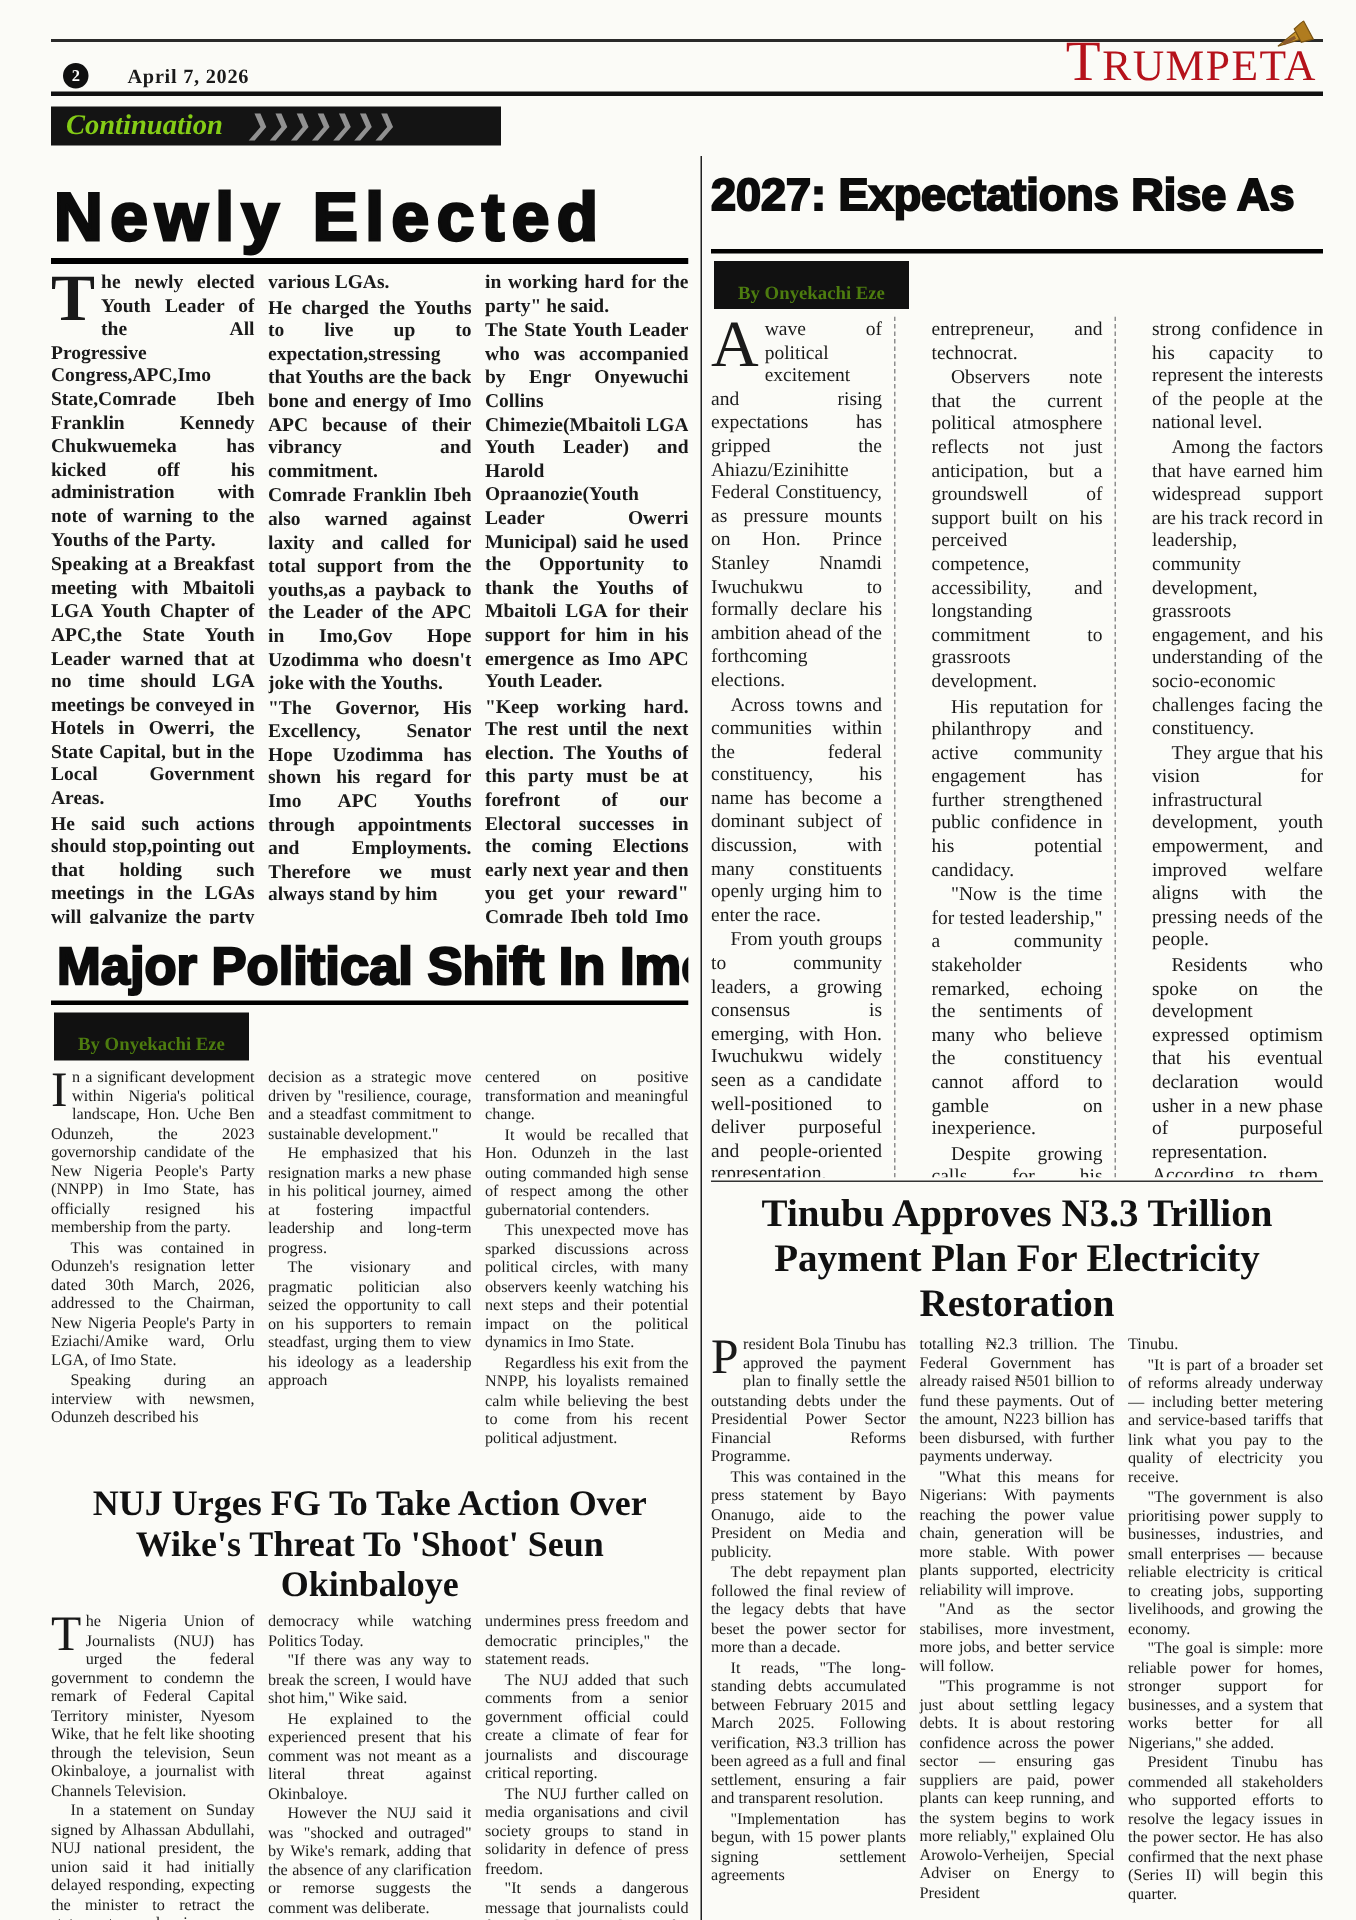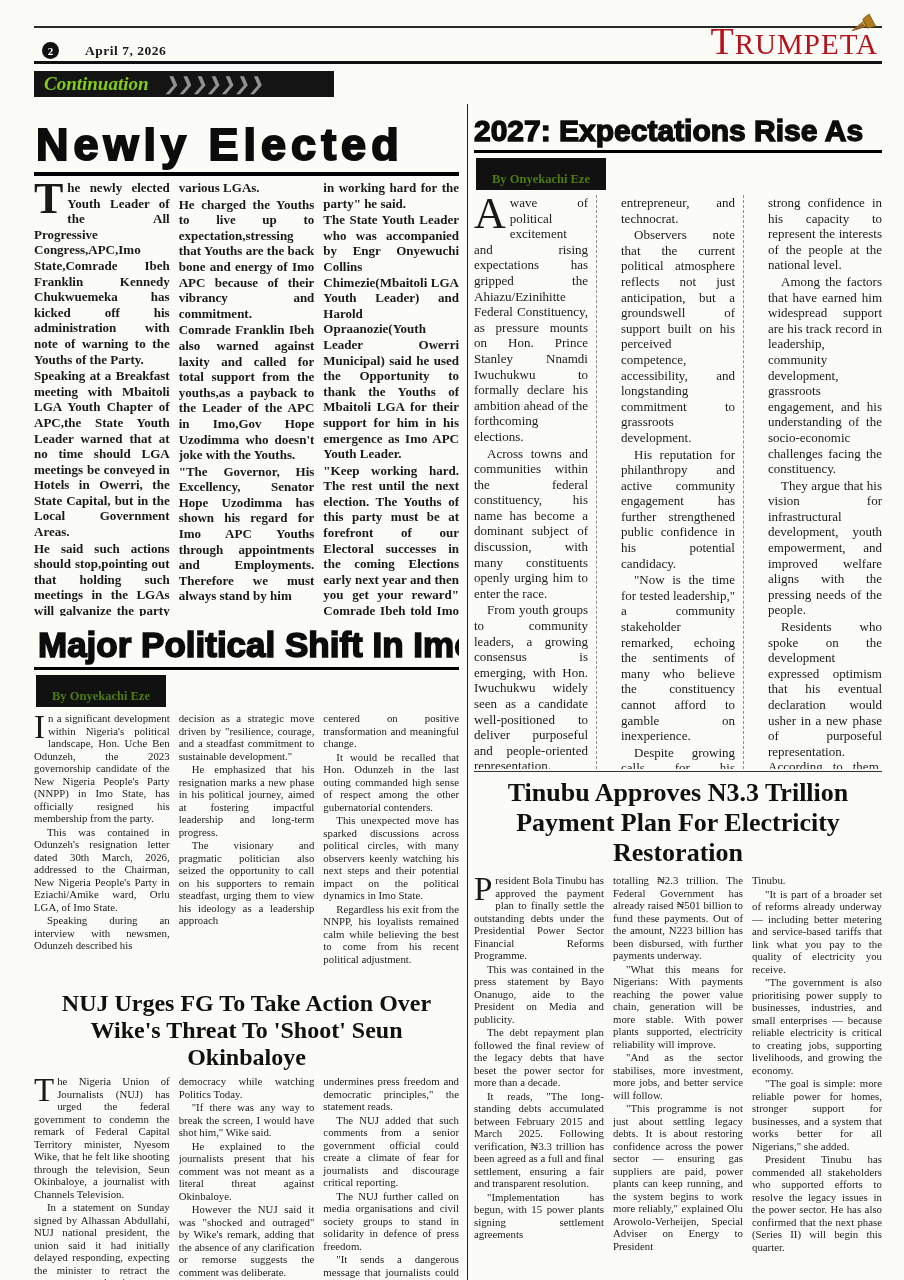--- a/index.html
+++ b/index.html
@@ -41,21 +41,21 @@
   .left-half{width:425px;}
   .vdivider{width:1px;background:#222;margin:4px 6px 0 8px;}
   .right-half{flex:1;}
 
   
   .hl-sans{font-family:"Liberation Sans","DejaVu Sans",sans-serif;font-weight:800;color:#0c0c0c;
     white-space:nowrap;overflow:hidden;}
   .hl-ne{font-size:45px;line-height:46px;letter-spacing:5px;-webkit-text-stroke:2px #0c0c0c;
     border-bottom:4px solid #000;padding:0 0 4px 2px;margin-bottom:4px;margin-top:22px;}
   .hl-2027{font-size:30px;line-height:33px;-webkit-text-stroke:1.4px #0c0c0c;
-    border-bottom:3px solid #000;padding-bottom:3px;margin:14px 0 5px;}
+    border-bottom:3px solid #000;padding-bottom:19px;margin:14px 0 5px;}
   .hl-major{font-size:35px;line-height:38px;-webkit-text-stroke:1.6px #0c0c0c;
     border-bottom:3px solid #000;padding:2px 0 3px 4px;margin:8px 0 5px;text-align:center;}
   .hl-serif{font-family:"Liberation Serif","DejaVu Serif",serif;font-weight:bold;text-align:center;color:#111;}
   .hl-nuj{font-size:24px;line-height:27px;margin:6px 0 4px;}
   .hl-tinubu{font-size:26px;line-height:30px;margin:6px 0 6px;}
 
   .byline{display:inline-block;background:#111;color:#4d7c0f;font:bold 12.5px "Liberation Serif",serif;
     padding:14px 14px 3px;margin:0 0 5px 2px;min-width:130px;text-align:center;}
 
   
@@ -163,21 +163,21 @@
       <section class="article small">
         <div class="cols fs11 indent h-nuj">
           <div class="col lead">
               <p>The Nigeria Union of Journalists (NUJ) has urged the federal government to condemn the remark of Federal Capital Territory minister, Nyesom Wike, that he felt like shooting through the television, Seun Okinbaloye, a journalist with Channels Television.</p>
               <p>In a statement on Sunday signed by Alhassan Abdullahi, NUJ national president, the union said it had initially delayed responding, expecting the minister to retract the statement and issue an apology.</p>
               <p>On Friday, during a routine media chat, Wike said he was unhappy with Okinbaloye's remarks on the state of Nigeria's</p>
             </div>
           <div class="col">
               <p>democracy while watching Politics Today.</p>
               <p>"If there was any way to break the screen, I would have shot him," Wike said.</p>
-              <p>He explained to the journalists present that his comment was not meant as a literal threat against Okinbaloye.</p>
+              <p>He explained to the experienced present that his comment was not meant as a literal threat against Okinbaloye.</p>
               <p>However the NUJ said it was "shocked and outraged" by Wike's remark, adding that the absence of any clarification or remorse suggests the comment was deliberate.</p>
               <p>"The minister's statement constitutes a direct attempt to intimidate and silence the press, and</p>
             </div>
           <div class="col">
               <p>undermines press freedom and democratic principles," the statement reads.</p>
               <p>The NUJ added that such comments from a senior government official could create a climate of fear for journalists and discourage critical reporting.</p>
               <p>The NUJ further called on media organisations and civil society groups to stand in solidarity in defence of press freedom.</p>
               <p>"It sends a dangerous message that journalists could face hostility or threats for doing their job, which is unacceptable in a democratic society," the union added.</p>
             </div>
         </div>

